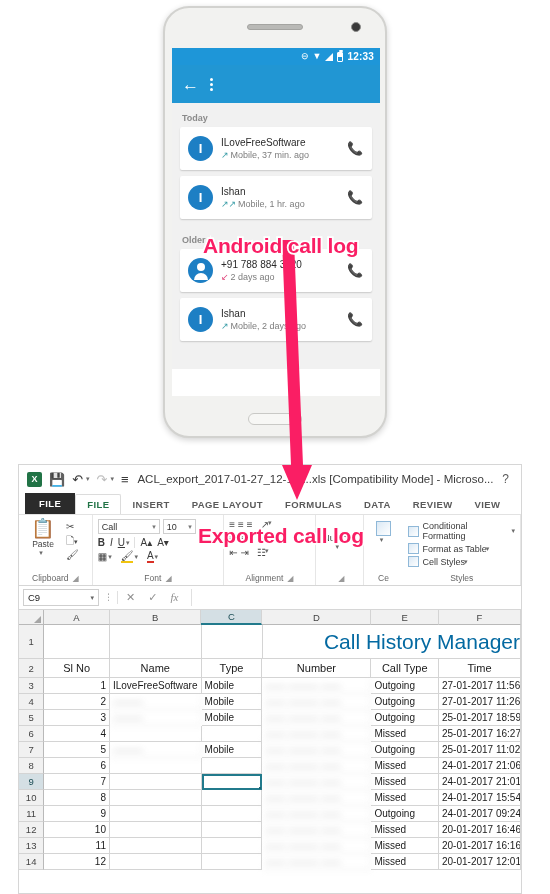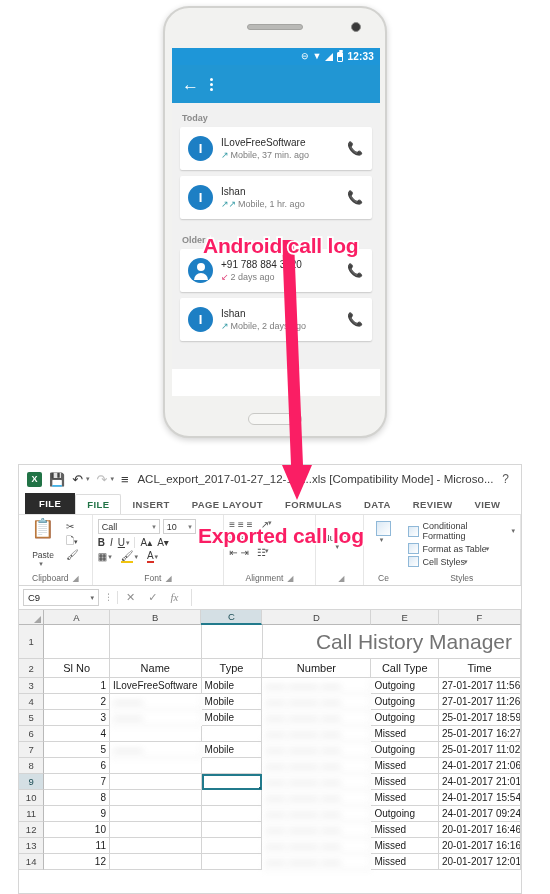--- a/index.html
+++ b/index.html
@@ -145,21 +145,21 @@
     height: 72px; background:#ffffff; border-top:1px solid #e2e2e2; border-bottom:1px solid #d6d6d6;
     display:flex; position:relative;
   }
   .rgroup { position:relative; border-right:1px solid #e6e6e6; padding: 2px 5px 0; display:flex; flex-direction:column;}
   .rgroup-body { flex:1; display:flex; align-items:flex-start; gap:4px; padding-top:2px;}
   .rgroup-label { font-size:8.5px; color:#666; text-align:center; padding-bottom:2px; }
   .rgroup-label .dl { color:#9a9a9a; font-size:8px; padding-left:4px;}
 
   .big-btn { display:flex; flex-direction:column; align-items:center; width:38px; }
   .clip-ico { font-size:19px; line-height:1; color:#c8a46a;}
-  .big-lbl { font-size:8.5px; color:#444; margin-top:12px;}
+  .big-lbl { font-size:8.5px; color:#444; margin-top:1px;}
   .mini-col { display:flex; flex-direction:column; gap:3px; padding-top:2px;}
   .mini { font-size:10px; color:#4a4a4a; line-height:1.1; }
 
   .fontrow { display:flex; gap:3px; align-items:center;}
   .fbox { border:1px solid #cfcfcf; height:15px; font-size:9px; color:#333; display:flex; align-items:center; padding:0 3px; background:#fff;}
   .fbox .cv { margin-left:auto; color:#777; font-size:7px; padding-left:4px;}
   .frow2 { display:flex; gap:5px; align-items:center; margin-top:3px; font-size:10px; color:#3a3a3a;}
   .frow3 { display:flex; gap:5px; align-items:center; margin-top:3px; font-size:10px; color:#3a3a3a;}
   .ul-red { border-bottom:2px solid #d93025; line-height:.95; }
   .hl-yel { border-bottom:2px solid #f1c40f; line-height:.95; }
@@ -185,21 +185,21 @@
     border-right:1px solid #d4d4d4; border-bottom:1px solid #d4d4d4;
     font-size:10px; color:#1a1a1a; display:flex; align-items:center;
     height:100%; overflow:hidden; white-space:nowrap; padding: 0 3px;
   }
   .ghcell { background:#f1f1f1; justify-content:center; color:#444; font-size:9.5px; border-bottom:1px solid #b9b9b9;}
   .ghcell.sel { background:#d4dfe4; color:#1b4d55; border-bottom:2px solid #217a8c;}
   .rhcell { background:#f1f1f1; justify-content:center; color:#444; font-size:9.5px; border-right:1px solid #b9b9b9;}
   .rhcell.sel { background:#d4dfe4; color:#1b4d55; }
   .corner { background:#f1f1f1; border-right:1px solid #b9b9b9; border-bottom:1px solid #b9b9b9; position:relative;}
   .corner::after{content:"";position:absolute;right:2px;bottom:1px;border-left:7px solid transparent;border-bottom:7px solid #a6a6a6;}
-  .title-cell { font-size:21px; color:#737373; justify-content:flex-end; padding-right:8px; }
+  .title-cell { font-size:21px; color:#0369a1; justify-content:flex-end; padding-right:0; }
   .hdr-cell { justify-content:center; font-size:11px; color:#1a1a1a; }
   .num { justify-content:flex-end; }
   .blurred { filter: blur(3px); color:#555; opacity:.55; }
   .selcell { outline: 2px solid #217a8c; outline-offset:-2px; position:relative;}
   .selcell::after{content:"";position:absolute;right:-2px;bottom:-2px;width:4px;height:4px;background:#1b6270;}
 
   
   .anno {
     position:absolute; font-size:21px; font-weight:bold; color:#fa1e64;
     letter-spacing:-.2px; white-space:nowrap;

